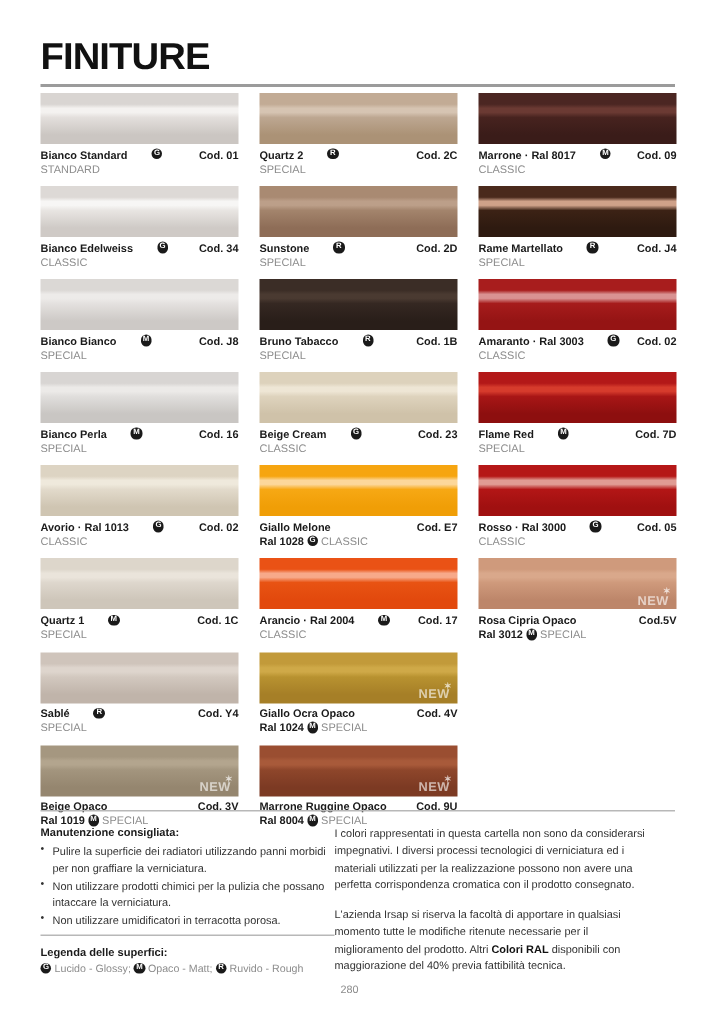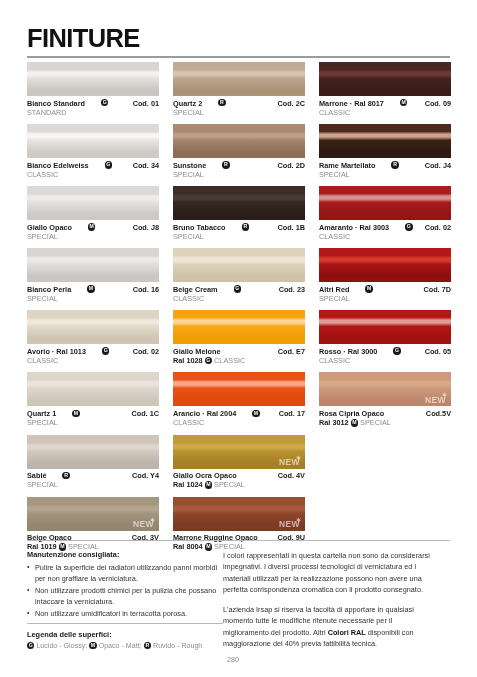--- a/index.html
+++ b/index.html
@@ -218,21 +218,21 @@
               <span>Cod. 34</span>
             </div>
             <div class="line2"><span class="fin">CLASSIC</span></div>
           </div>
         </div>
         <div class="card">
           <div class="swatch" style="background: linear-gradient(rgb(219, 216, 213) 0%, rgb(219, 216, 213) 22%, rgb(237, 235, 233) 30%, rgb(237, 235, 233) 38%, rgb(228, 225, 223) 48%, rgb(205, 201, 198) 82%, rgb(205, 201, 198) 100%);"></div>
           <div class="meta">
             <div class="line1">
               <span class="nm">
-                <span>Giallo Opaco</span>
+                <span>Bianco Bianco</span>
                 <span class="badge">M</span>
               </span>
               <span>Cod. J8</span>
             </div>
             <div class="line2"><span class="fin">SPECIAL</span></div>
           </div>
         </div>
         <div class="card">
           <div class="swatch" style="background: linear-gradient(rgb(216, 213, 211) 0%, rgb(216, 213, 211) 22%, rgb(236, 234, 232) 30%, rgb(236, 234, 232) 38%, rgb(224, 222, 220) 48%, rgb(201, 198, 195) 82%, rgb(201, 198, 195) 100%);"></div>
           <div class="meta">
@@ -445,21 +445,21 @@
               <span>Cod. 02</span>
             </div>
             <div class="line2"><span class="fin">CLASSIC</span></div>
           </div>
         </div>
         <div class="card">
           <div class="swatch" style="background: linear-gradient(rgb(179, 24, 24) 0%, rgb(179, 24, 24) 22%, rgb(214, 59, 44) 30%, rgb(214, 59, 44) 38%, rgb(168, 22, 22) 48%, rgb(141, 15, 15) 82%, rgb(141, 15, 15) 100%);"></div>
           <div class="meta">
             <div class="line1">
               <span class="nm">
-                <span>Altri Red</span>
+                <span>Flame Red</span>
                 <span class="badge">M</span>
               </span>
               <span>Cod. 7D</span>
             </div>
             <div class="line2"><span class="fin">SPECIAL</span></div>
           </div>
         </div>
         <div class="card">
           <div class="swatch" style="background: linear-gradient(rgb(181, 23, 23) 0%, rgb(181, 23, 23) 22%, rgb(224, 155, 147) 30%, rgb(224, 155, 147) 38%, rgb(179, 22, 22) 48%, rgb(160, 16, 16) 82%, rgb(160, 16, 16) 100%);"></div>
           <div class="meta">

